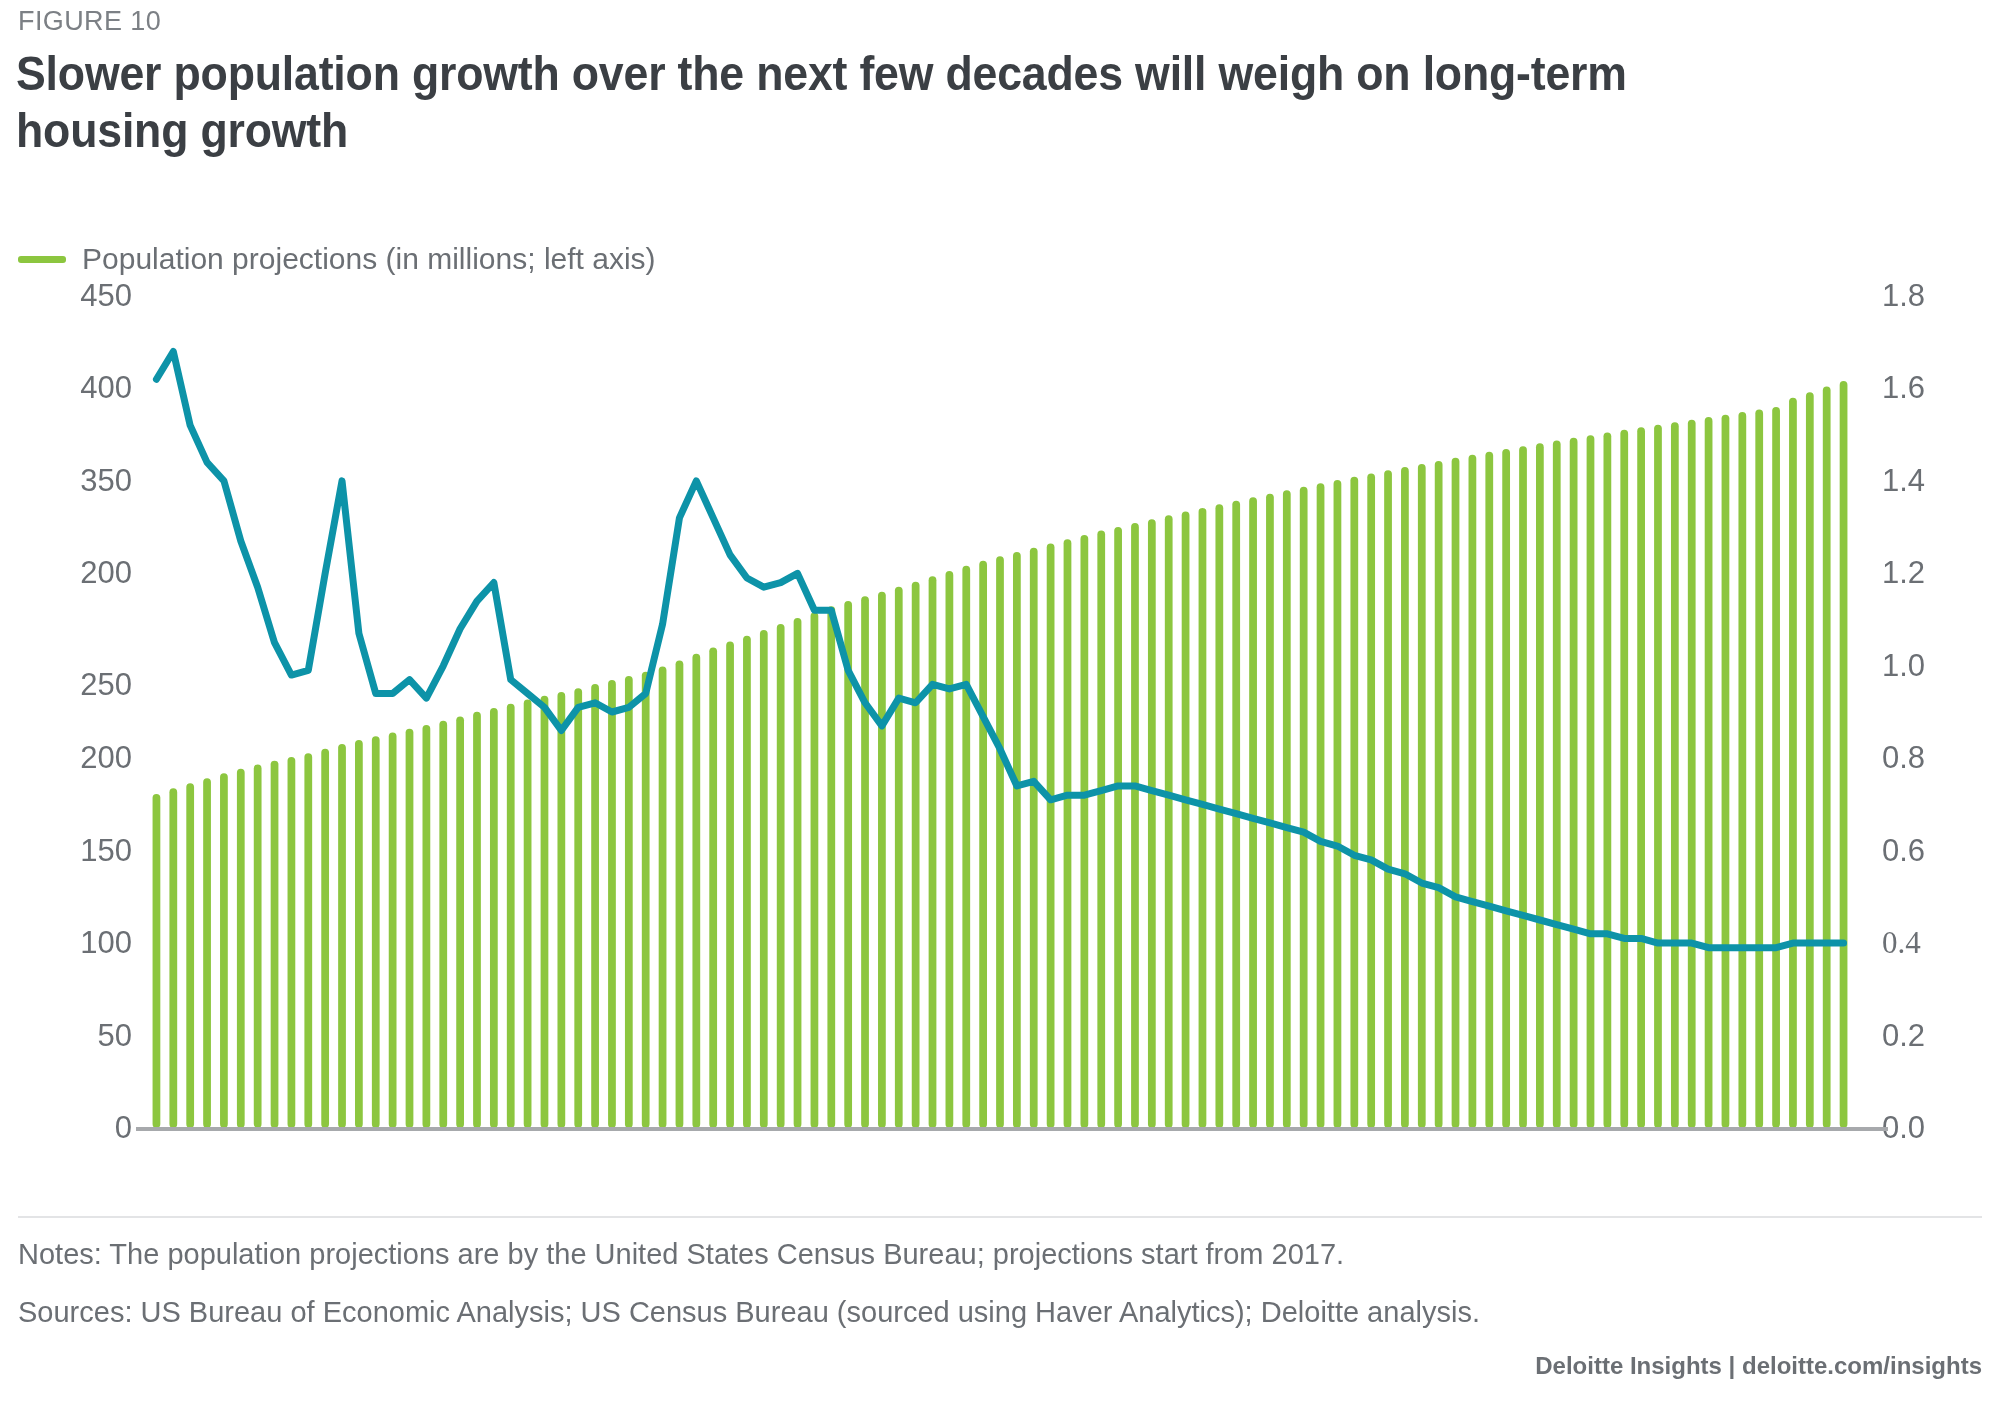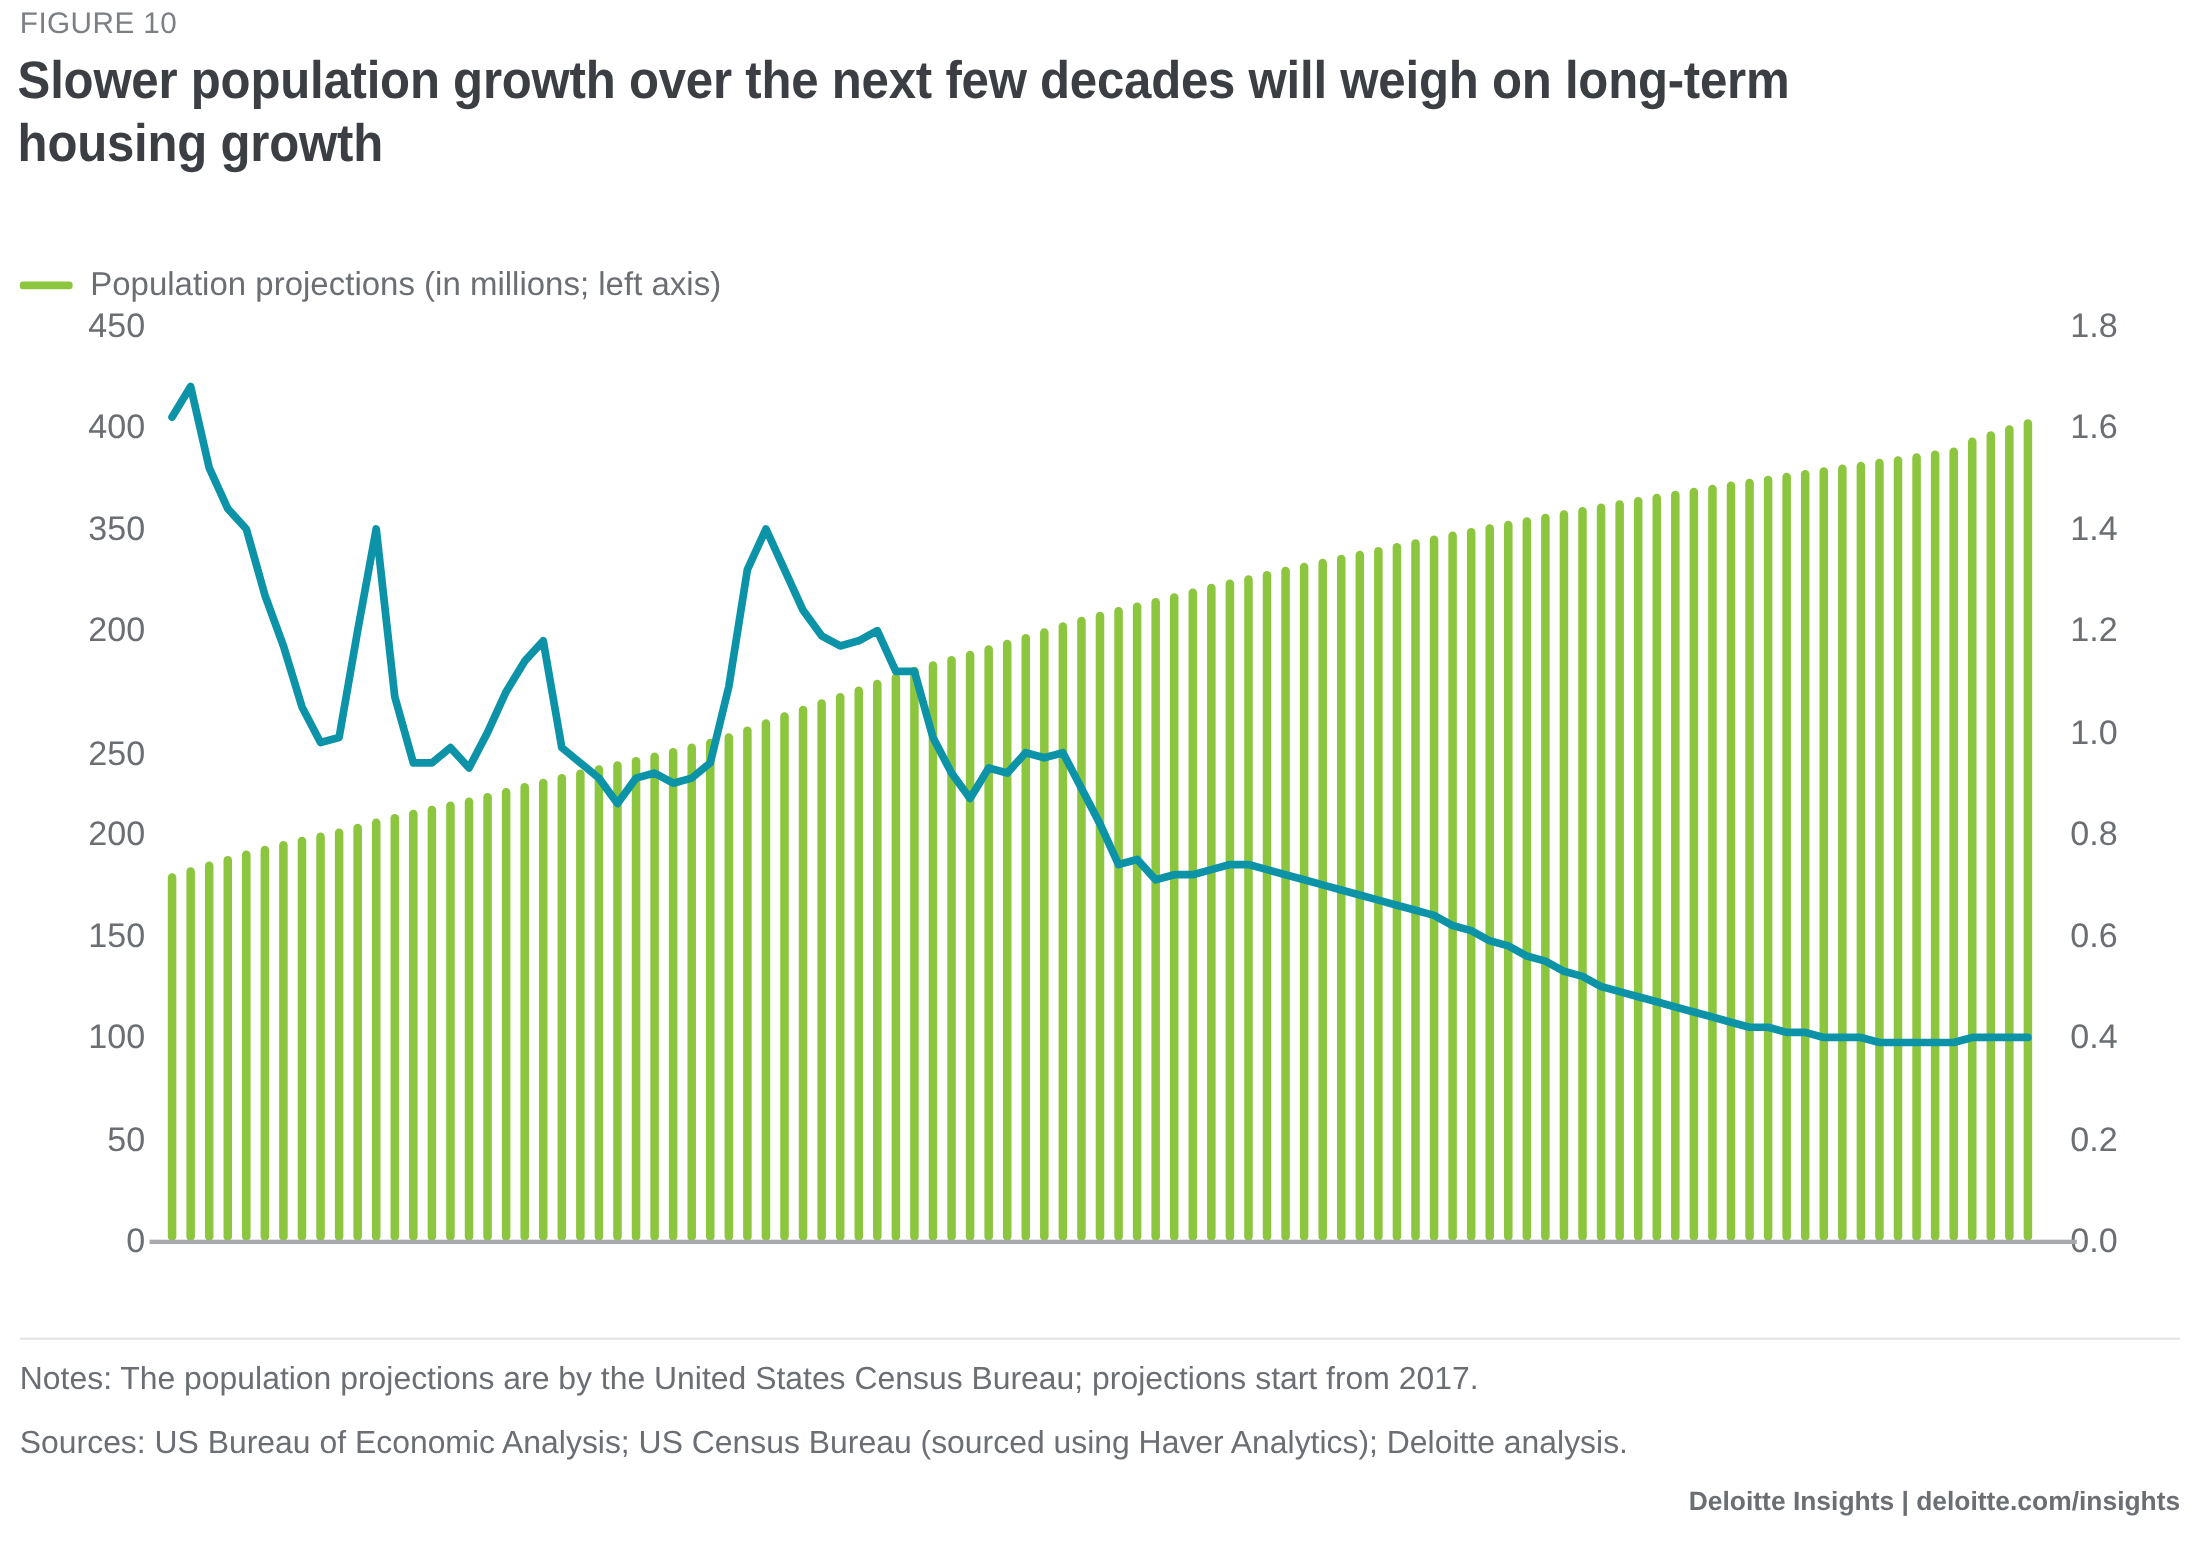--- a/index.html
+++ b/index.html
@@ -274,21 +274,21 @@
         </svg>
     </div>
     <div class="axis-right">
         <div class="tick" style="top: -16px;">1.8</div>
         <div class="tick" style="top: 76.4444px;">1.6</div>
         <div class="tick" style="top: 168.889px;">1.4</div>
         <div class="tick" style="top: 261.333px;">1.2</div>
         <div class="tick" style="top: 353.778px;">1.0</div>
         <div class="tick" style="top: 446.222px;">0.8</div>
         <div class="tick" style="top: 538.667px;">0.6</div>
-        <div class="tick" style="top: 631.111px;">0.4</div>
+        <div class="tick" style="top: 631.111px; font-family: Liberation Serif, serif;">0.4</div>
         <div class="tick" style="top: 723.556px;">0.2</div>
         <div class="tick" style="top: 816px;">0.0</div>
       </div>
     <div class="baseline"></div>
   </div>
 
 
   <div class="rule"></div>
   <div class="notes">Notes: The population projections are by the United States Census Bureau; projections start from 2017.</div>
   <div class="sources">Sources: US Bureau of Economic Analysis; US Census Bureau (sourced using Haver Analytics); Deloitte analysis.</div>

